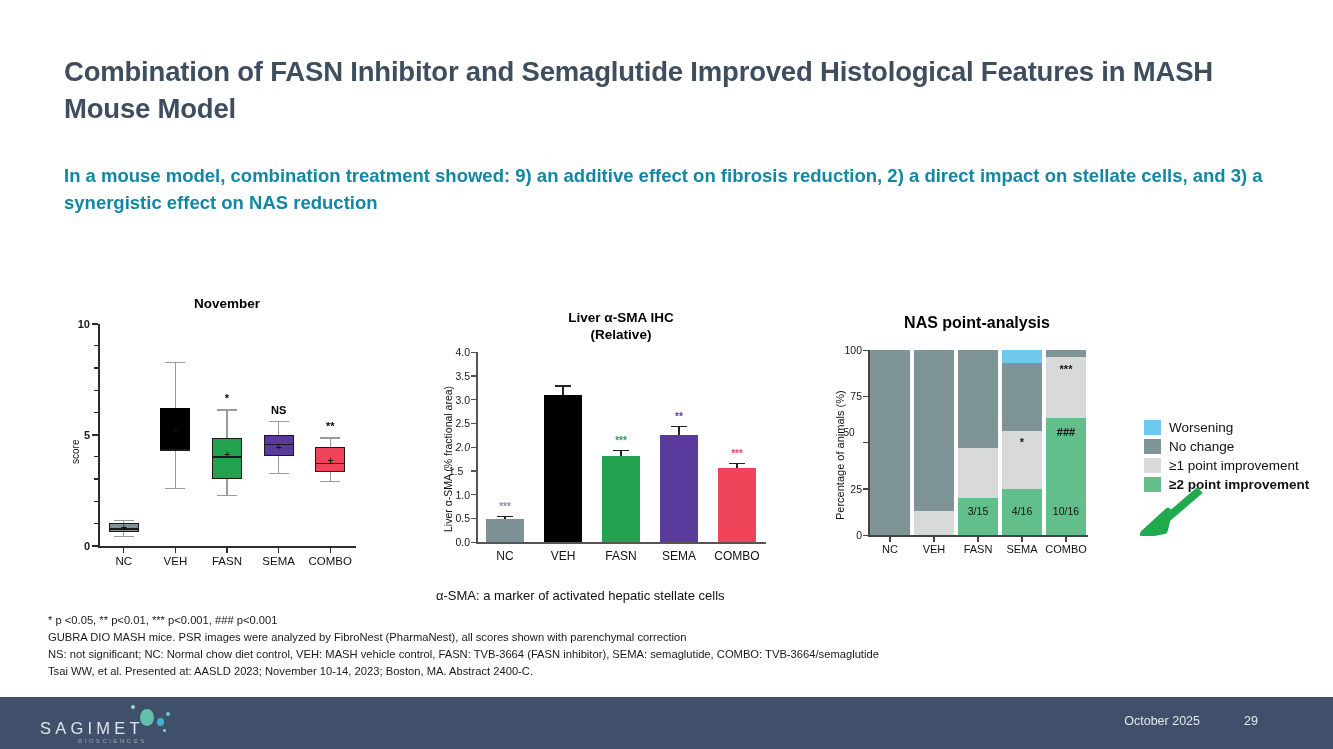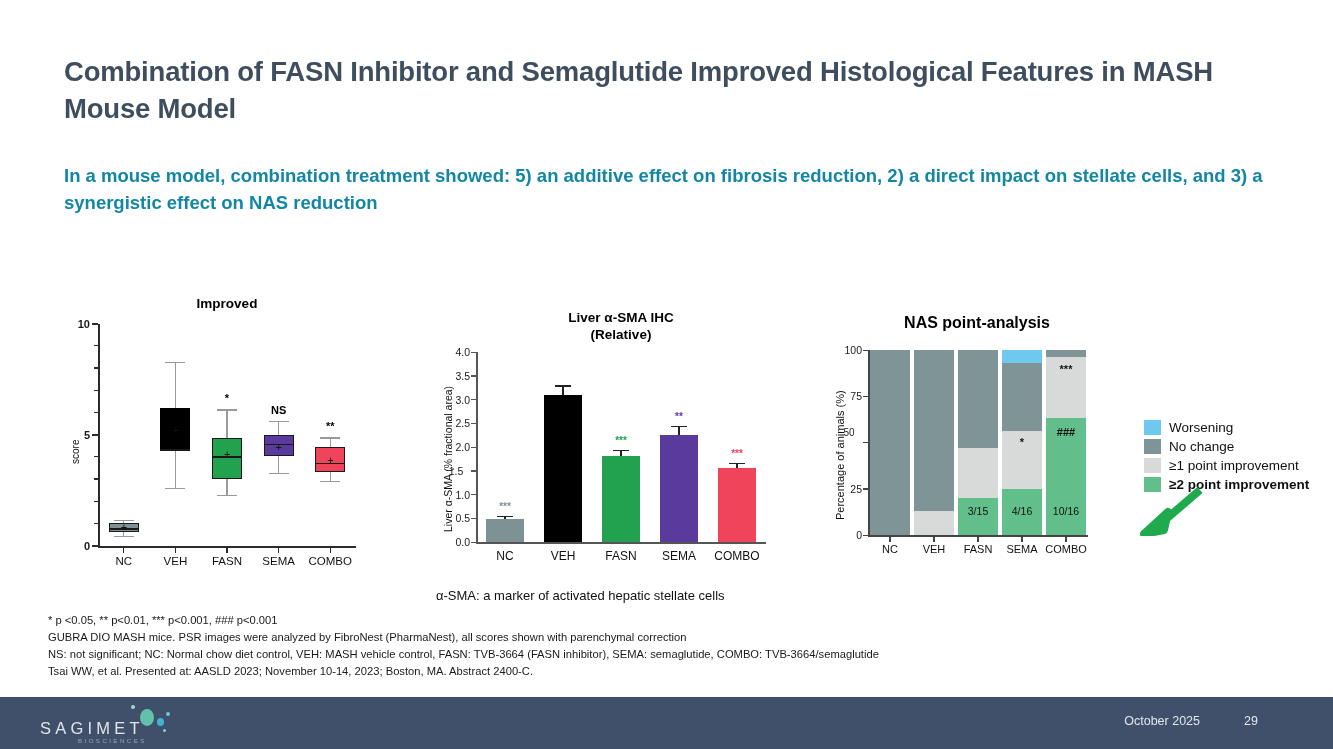--- a/index.html
+++ b/index.html
@@ -100,24 +100,24 @@
   }
   #footer-page {
     position:absolute; right:75px; top:17px;
     font-size:12.5px; color:#e3e7ec;
   }
 </style>
 </head>
 <body>
 
 <div id="slide-title">Combination of FASN Inhibitor and Semaglutide Improved Histological Features in MASH Mouse Model</div>
-<div id="slide-subtitle">In a mouse model, combination treatment showed: 5) an additive effect on fibrosis reduction, 2) a direct impact on stellate cells, and 3) a synergistic effect on NAS reduction</div>
+<div id="slide-subtitle">In a mouse model, combination treatment showed: 9) an additive effect on fibrosis reduction, 2) a direct impact on stellate cells, and 3) a synergistic effect on NAS reduction</div>
 
 <div class="chart" id="chart-fibrosis">
-  <div class="chart-title" style="left:38px;top:4px;width:258px;position:absolute;">Improved</div>
+  <div class="chart-title" style="left:38px;top:4px;width:258px;position:absolute;">November</div>
   <div class="ylabel-rot" style="left:10px;top:172px;">score</div>
   <div class="plot" id="fib-plot">
       <div class="axis-line" style="left:0;top:0;width:1.8px;height:222px;"></div>
       <div class="axis-line" style="left:0;top:222px;width:258px;height:1.8px;"></div>
       <div class="ytick-major" style="left:-6px;top:221px;"></div>
       <div class="ytick-minor" style="left:-4px;top:198.8px;"></div>
       <div class="ytick-minor" style="left:-4px;top:176.6px;"></div>
       <div class="ytick-minor" style="left:-4px;top:154.4px;"></div>
       <div class="ytick-minor" style="left:-4px;top:132.2px;"></div>
       <div class="ytick-major" style="left:-6px;top:110px;"></div>
@@ -186,21 +186,21 @@
       <div class="axis-line" style="left:0;top:190px;width:290px;height:1.6px;background:#555;"></div>
       <div class="gtick" style="left:-5px;top:189.5px;"></div>
       <div class="tick-label" style="left:-34px;top:184px;width:28px;text-align:right;font-size:10.5px;">0.0</div>
       <div class="gtick" style="left:-5px;top:165.75px;"></div>
       <div class="tick-label" style="left:-34px;top:160.25px;width:28px;text-align:right;font-size:10.5px;">0.5</div>
       <div class="gtick" style="left:-5px;top:142px;"></div>
       <div class="tick-label" style="left:-34px;top:136.5px;width:28px;text-align:right;font-size:10.5px;">1.0</div>
       <div class="gtick" style="left:-5px;top:118.25px;"></div>
       <div class="tick-label" style="left:-34px;top:112.75px;width:28px;text-align:center;font-size:10.5px;">1.5</div>
       <div class="gtick" style="left:-5px;top:94.5px;"></div>
-      <div class="tick-label" style="left:-34px;top:89px;width:28px;text-align:right;font-size:10.5px;">2.0</div>
+      <div class="tick-label" style="left:-34px;top:89px;width:28px;text-align:right;font-size:10.5px;font-style:italic;">2.0</div>
       <div class="gtick" style="left:-5px;top:70.75px;"></div>
       <div class="tick-label" style="left:-34px;top:65.25px;width:28px;text-align:right;font-size:10.5px;">2.5</div>
       <div class="gtick" style="left:-5px;top:47px;"></div>
       <div class="tick-label" style="left:-34px;top:41.5px;width:28px;text-align:right;font-size:10.5px;">3.0</div>
       <div class="gtick" style="left:-5px;top:23.25px;"></div>
       <div class="tick-label" style="left:-34px;top:17.75px;width:28px;text-align:right;font-size:10.5px;">3.5</div>
       <div class="gtick" style="left:-5px;top:-0.5px;"></div>
       <div class="tick-label" style="left:-34px;top:-6px;width:28px;text-align:right;font-size:10.5px;">4.0</div>
       <div class="asma-bar" style="left:10px;height:22.80000000000001px;width:38px;background:#7e9296;"></div>
       <div class="err-stem" style="left:28.2px;top:163.875px;height:3.3249999999999886px;"></div>

